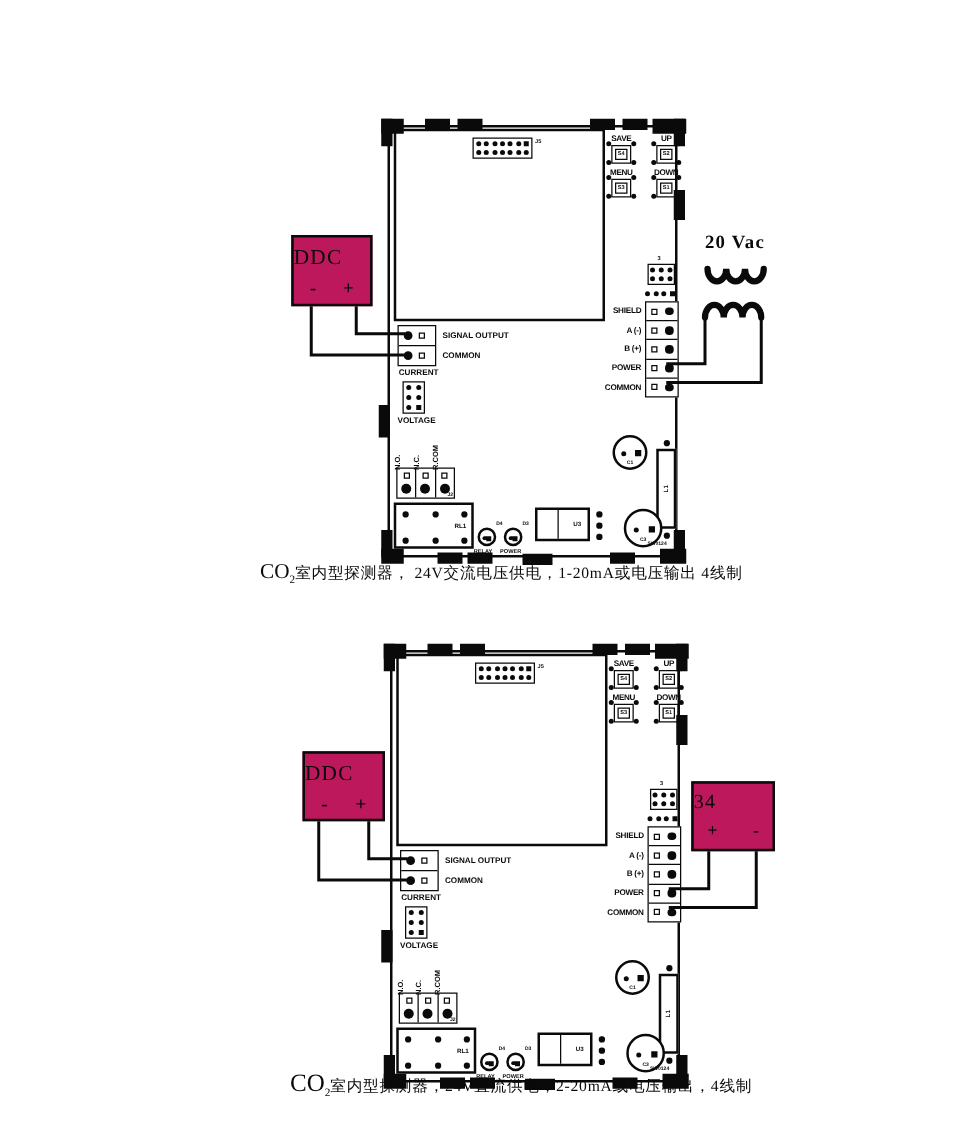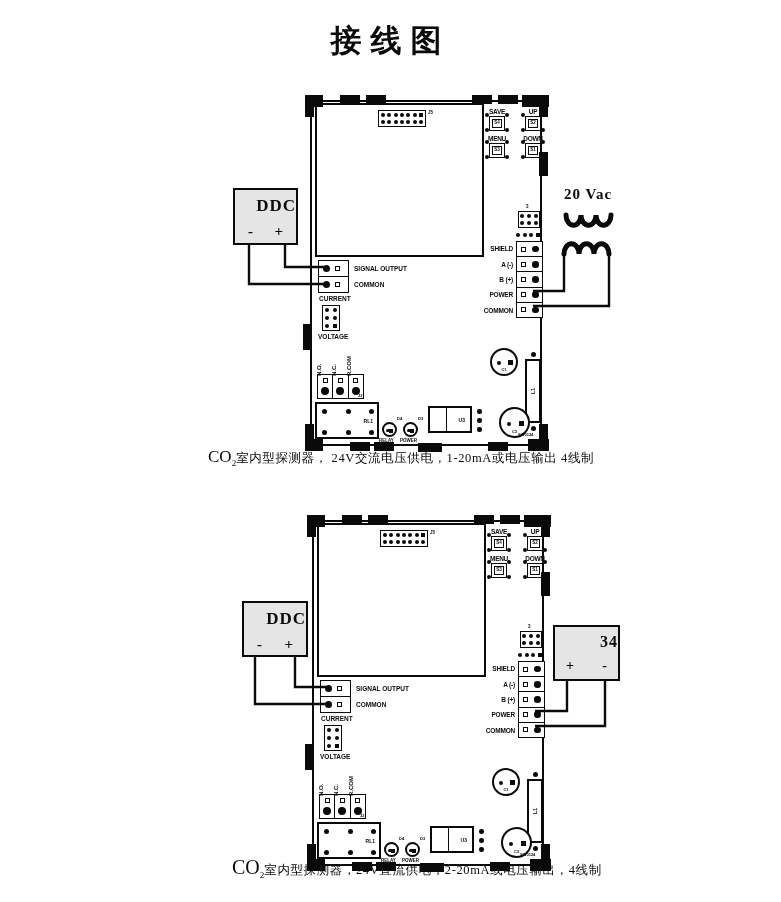--- a/index.html
+++ b/index.html
@@ -64,40 +64,39 @@
   .ledlbl{font-size:4.5px}
   .u3{position:absolute;left:116px;top:304px;width:44px;height:27px;border:2px solid #0a0a0a}
   .u3::before{content:"";position:absolute;left:40%;top:0;bottom:0;border-left:1.5px solid #0a0a0a}
   .u3 .id{position:absolute;right:5px;top:50%;transform:translateY(-50%);font-size:5px;font-weight:bold}
   .qc{position:absolute;border:2px solid #0a0a0a;border-radius:50%;background:#fff}
   .qlbl{position:absolute;left:0;right:0;bottom:2px;text-align:center;font-size:4px;font-weight:bold}
   .l1{position:absolute;left:213px;top:257px;width:16px;height:64px;border:2px solid #0a0a0a;background:#fff}
   .l1 .id{position:absolute;left:50%;top:50%;transform:translate(-50%,-50%) rotate(-90deg);
           font-size:5px;font-weight:bold}
   
-  .srcbox{position:absolute;border:2px solid #0a0a0a;background:#e5e5e5;text-align:right;
-          font-family:"Liberation Serif",serif;font-weight:bold}
+  .srcbox{position:absolute;border:2px solid #0a0a0a;background:#be185d;text-align:left;
+          font-family:"Liberation Serif",serif;font-weight:normal}
   .srcbox .bt{display:block;margin-top:6px;font-size:17px;letter-spacing:1px}
   .srcbox .terms{display:flex;justify-content:space-between;padding:0 13px;margin-top:7px;font-size:15px}
   .vac{position:absolute;left:548px;top:186px;width:80px;text-align:center;font-size:15px;font-weight:bold;
        font-family:"Liberation Serif",serif;letter-spacing:1px}
   
   .caption{position:absolute;font-family:"Liberation Serif",serif;white-space:nowrap}
   .caption .co{font-size:17px}
   .caption sub{font-size:9px}
   .caption .rest{font-size:12.5px;letter-spacing:0.6px}
   .cap2 .co{font-size:20px}
   .overlay{position:absolute;left:0;top:0;pointer-events:none;z-index:6}
 </style>
 </head>
 <body>
 
 <div class="page">
 
-  <div class="title">接线图</div>
 
   <div>
 
     <div class="srcbox" style="left:233px;top:188px;width:65px;height:57px">
       <span class="bt">DDC</span>
       <span class="terms">
         <b>-</b>
         <b>+</b>
       </span>
     </div>

